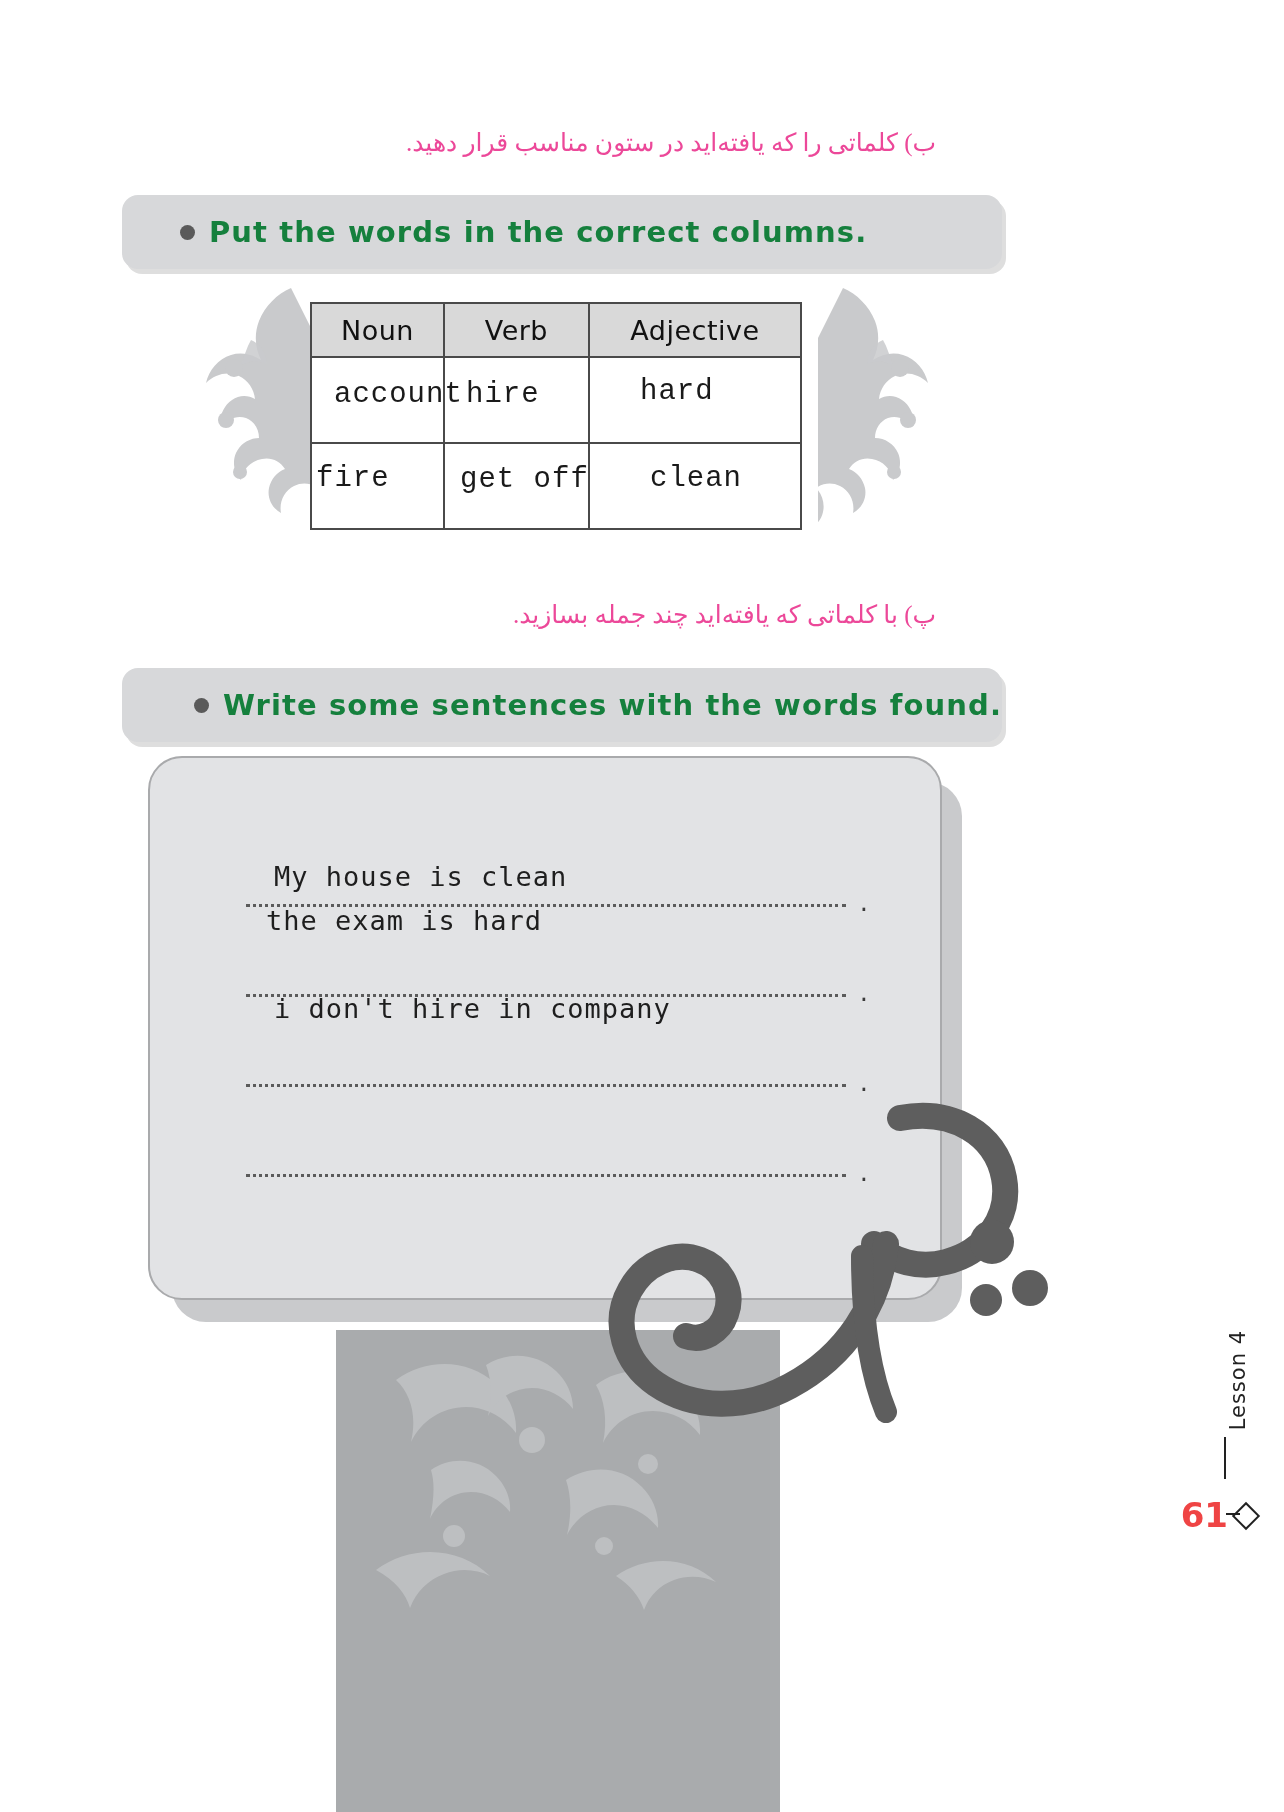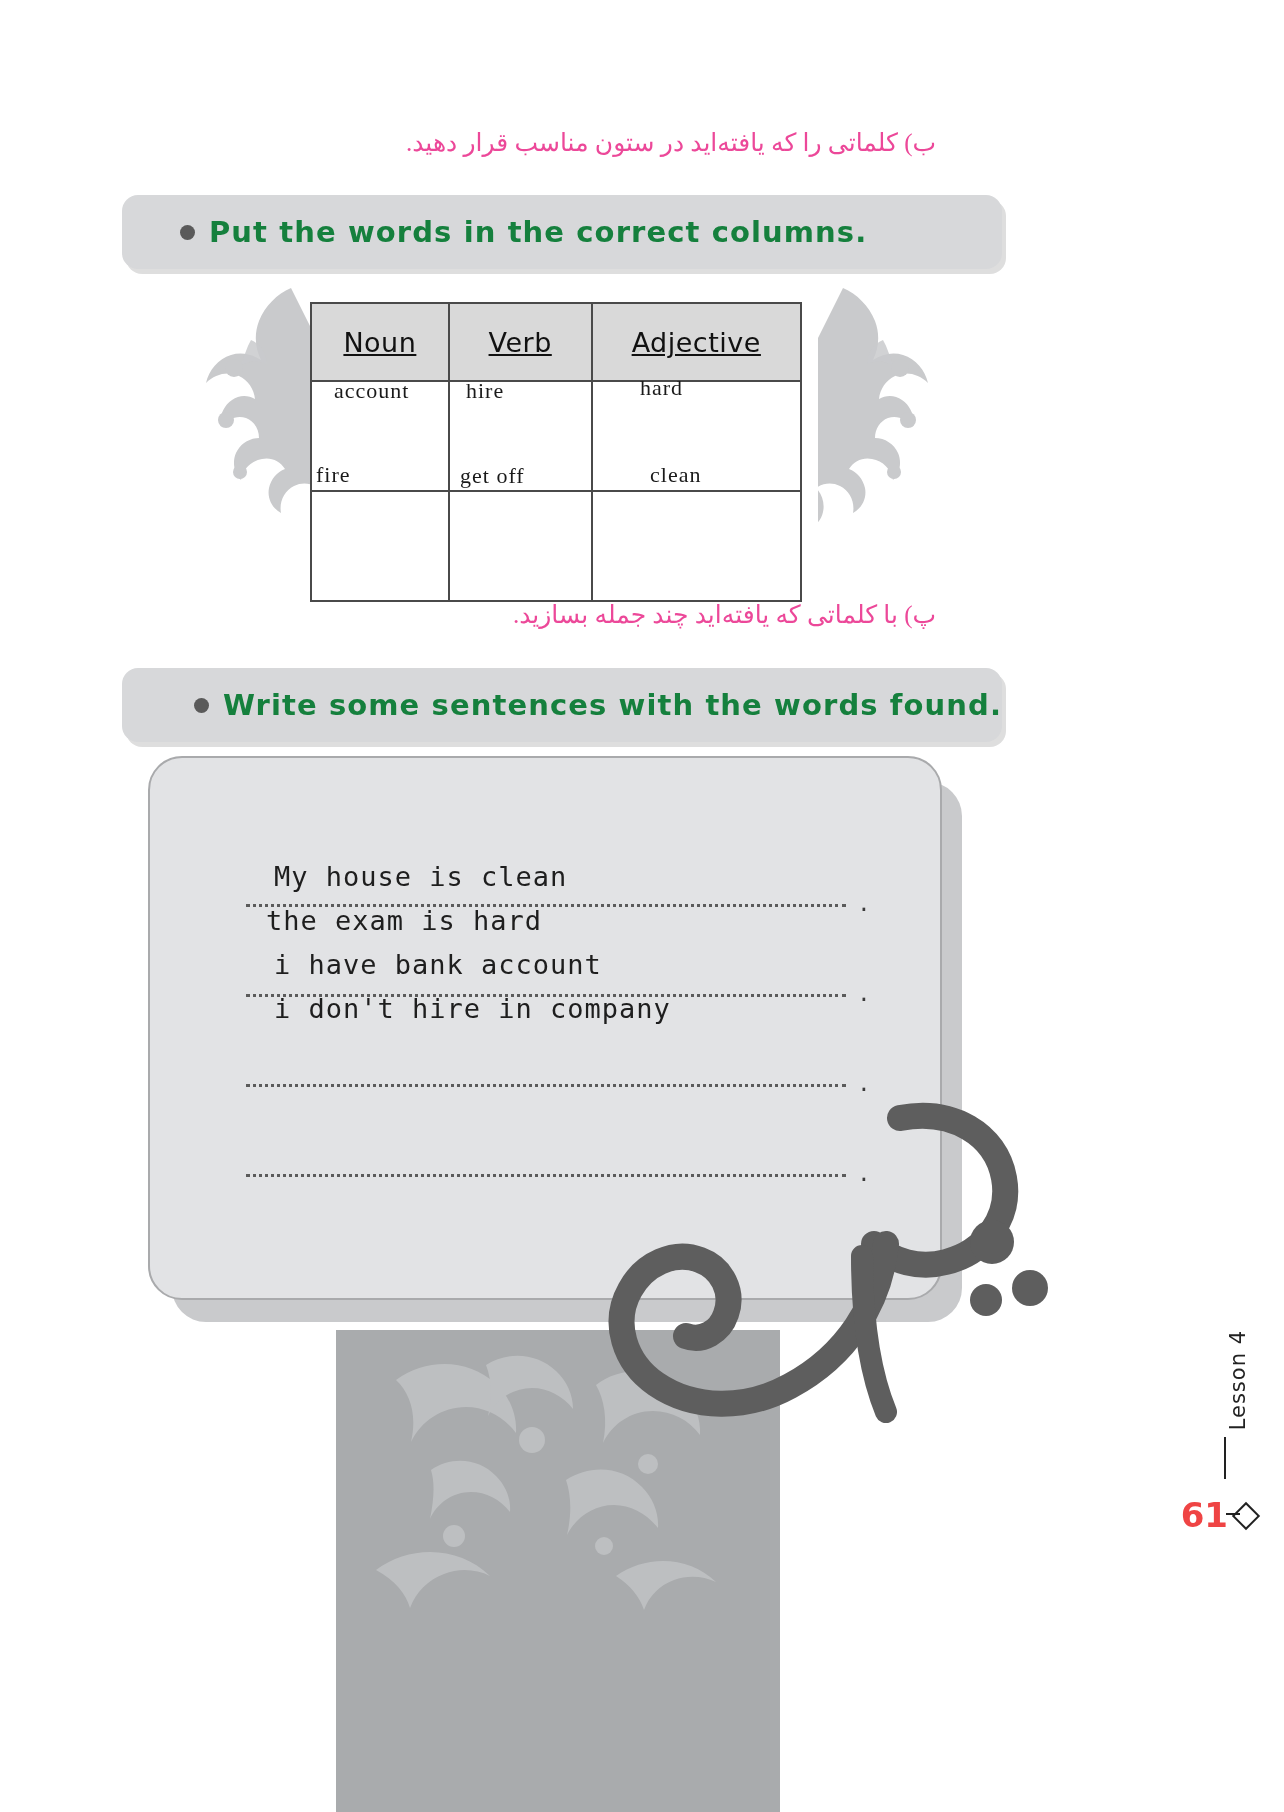--- a/index.html
+++ b/index.html
@@ -34,39 +34,38 @@
   }
   #banner1{left:122px;top:195px;width:880px;height:74px;}
   #banner2{left:122px;top:668px;width:880px;height:74px;justify-content:flex-end;}
 
   
   .wtable{
     position:absolute;left:310px;top:302px;width:492px;
     border-collapse:collapse;background:#ffffff;
   }
   .wtable td,.wtable th{
-    border:2.5px solid #4a4a4a;padding:12px;
+    border:2.5px solid #4a4a4a;padding:0;
     vertical-align:middle;
-    text-decoration:underline;
   }
   .wtable th{
     background:#d9d9d9;height:52px;
     font-family:"DejaVu Sans", sans-serif;
     font-size:27px;font-weight:400;color:#111;letter-spacing:.5px;
   }
   .wtable td{
     height:84px;
     font-family:"DejaVu Sans Mono","Liberation Mono",monospace;
     font-size:26px;color:#1a1a1a;position:relative;
   }
   
   .ans{
     position:absolute;white-space:nowrap;
-    font-family:Liberation Serif, serif;
-    font-size:22px;color:#1a1a1a;letter-spacing:1px;z-index:4;
+    font-family:Liberation Mono, monospace;
+    font-size:29px;color:#1a1a1a;letter-spacing:1px;z-index:4;
   }
   #ans-account{left:334px;top:378px;}
   #ans-hire{left:466px;top:378px;}
   #ans-hard{left:640px;top:375px;}
   #ans-fire{left:316px;top:462px;}
   #ans-getoff{left:460px;top:463px;}
   #ans-clean{left:650px;top:462px;}
 
   
   .orn{position:absolute;color:#c9cacc;line-height:.8;pointer-events:none;
@@ -213,21 +212,20 @@
       </div>
       <div class="dline" style="top:326px">
         <span class="dot">.</span>
       </div>
       <div class="dline" style="top:416px">
         <span class="dot">.</span>
       </div>
 
       <span class="hand" style="left:124px;top:103px">My house is clean</span>
       <span class="hand" style="left:116px;top:147px">the exam is  hard</span>
-      <span class="hand" style="left:124px;top:191px">i have bank account</span>
       <span class="hand" style="left:124px;top:235px">i don't hire in company</span>
       <span class="hand" style="left:124px;top:323px"></span>
       <span class="hand" style="left:124px;top:413px"></span>
     </div>
   </div>
 
   <div class="band">
     <svg class="band-orn" width="444" height="300" viewBox="0 0 444 300" fill="#bdbfc1">
       <path d="M60 40c30-22 72-22 100 4 14 13 21 31 20 49-12-16-30-26-50-26-24 0-45 14-55 35 6-26 0-48-15-62z"></path>
       <path d="M150 25c22-14 51-12 70 6 11 10 17 24 17 38-10-13-25-21-41-21-19 0-36 11-44 28 5-21 3-38-2-51z"></path>

